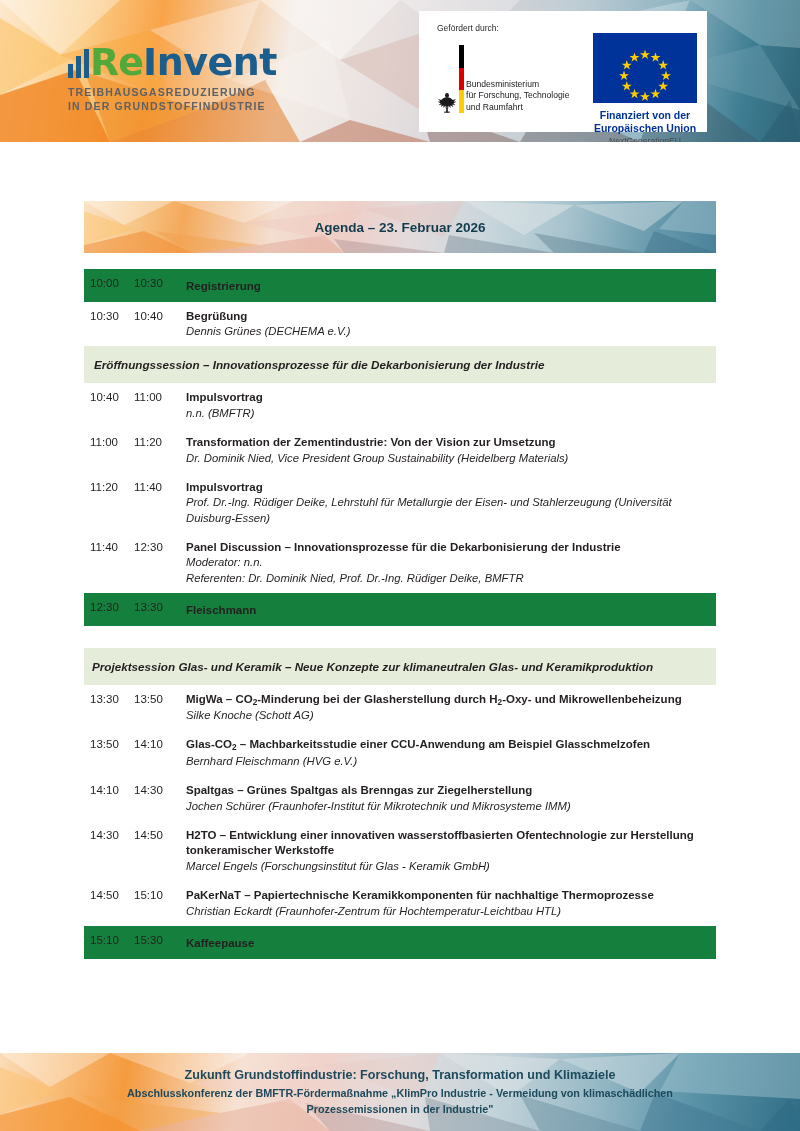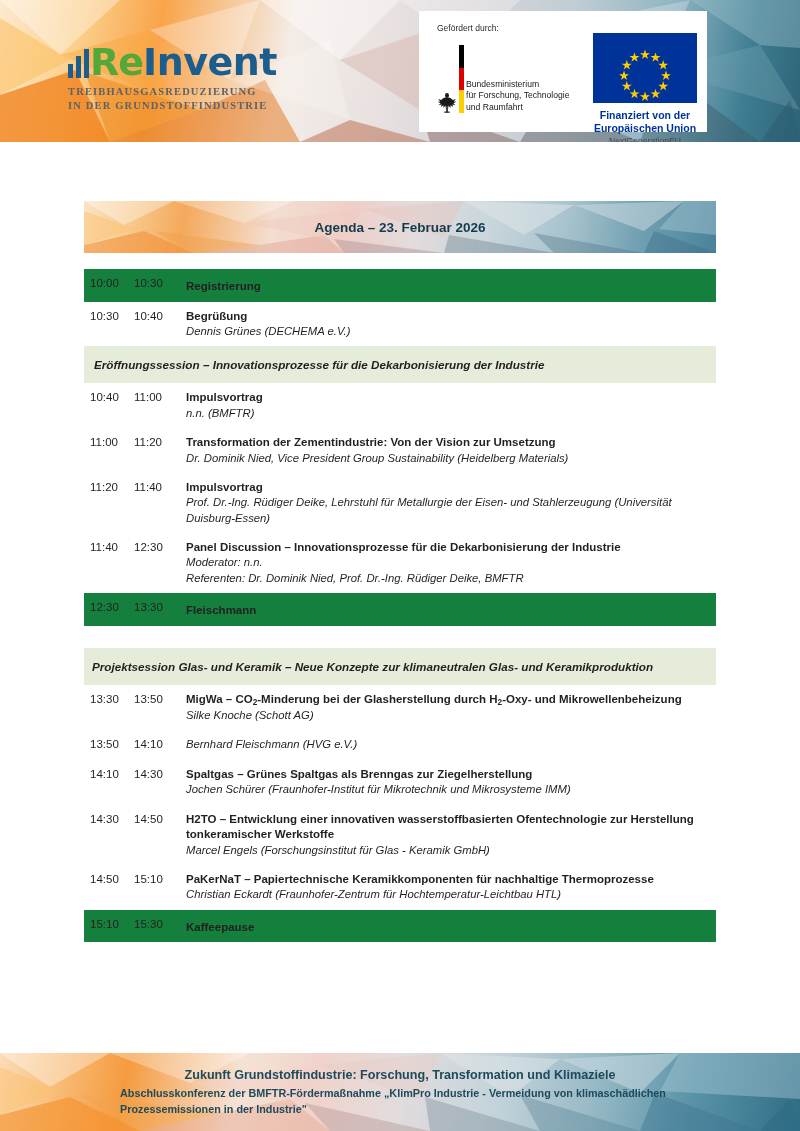--- a/index.html
+++ b/index.html
@@ -78,21 +78,21 @@
     color: #1b5e8e;
     letter-spacing: -0.5px;
   }
   .logo-sub {
     margin-top: 5px;
     font-size: 10.5px;
     font-weight: bold;
     letter-spacing: 1.15px;
     line-height: 14px;
     color: #5e6166;
-    font-family: Liberation Serif, serif;
+    font-family: Liberation Sans, sans-serif;
   }
 
   
   .funder-card {
     position: absolute;
     left: 419px;
     top: 11px;
     width: 288px;
     height: 121px;
     background: #ffffff;
@@ -267,20 +267,21 @@
         #2f6d85 100%);
   }
   .footer-text {
     position: absolute;
     inset: 0;
     z-index: 4;
     display: flex;
     flex-direction: column;
     align-items: center;
     justify-content: center;
+    text-align: center;
     padding: 0 120px;
     box-sizing: border-box;
   }
   .footer-line1 {
     font-size: 12.6px;
     font-weight: bold;
     color: #1d4a5c;
     line-height: 17px;
     font-family: "Liberation Sans", sans-serif;
   }
@@ -491,20 +492,21 @@
       <span class="cell-body">
         <div class="entry-title">MigWa – CO<sub>2</sub>-Minderung bei der Glasherstellung durch H<sub>2</sub>-Oxy- und Mikrowellenbeheizung</div>
         <div class="entry-speaker">Silke Knoche (Schott AG)</div>
       </span>
     </div>
 
     <div class="row plain">
       <span class="t-start">13:50</span>
       <span class="t-end">14:10</span>
       <span class="cell-body">
+        <div class="entry-title">Glas-CO<sub>2</sub> – Machbarkeitsstudie einer CCU-Anwendung am Beispiel Glasschmelzofen</div>
         <div class="entry-speaker">Bernhard Fleischmann (HVG e.V.)</div>
       </span>
     </div>
 
     <div class="row plain">
       <span class="t-start">14:10</span>
       <span class="t-end">14:30</span>
       <span class="cell-body">
         <div class="entry-title">Spaltgas – Grünes Spaltgas als Brenngas zur Ziegelherstellung</div>
         <div class="entry-speaker">Jochen Schürer (Fraunhofer-Institut für Mikrotechnik und Mikrosysteme IMM)</div>

